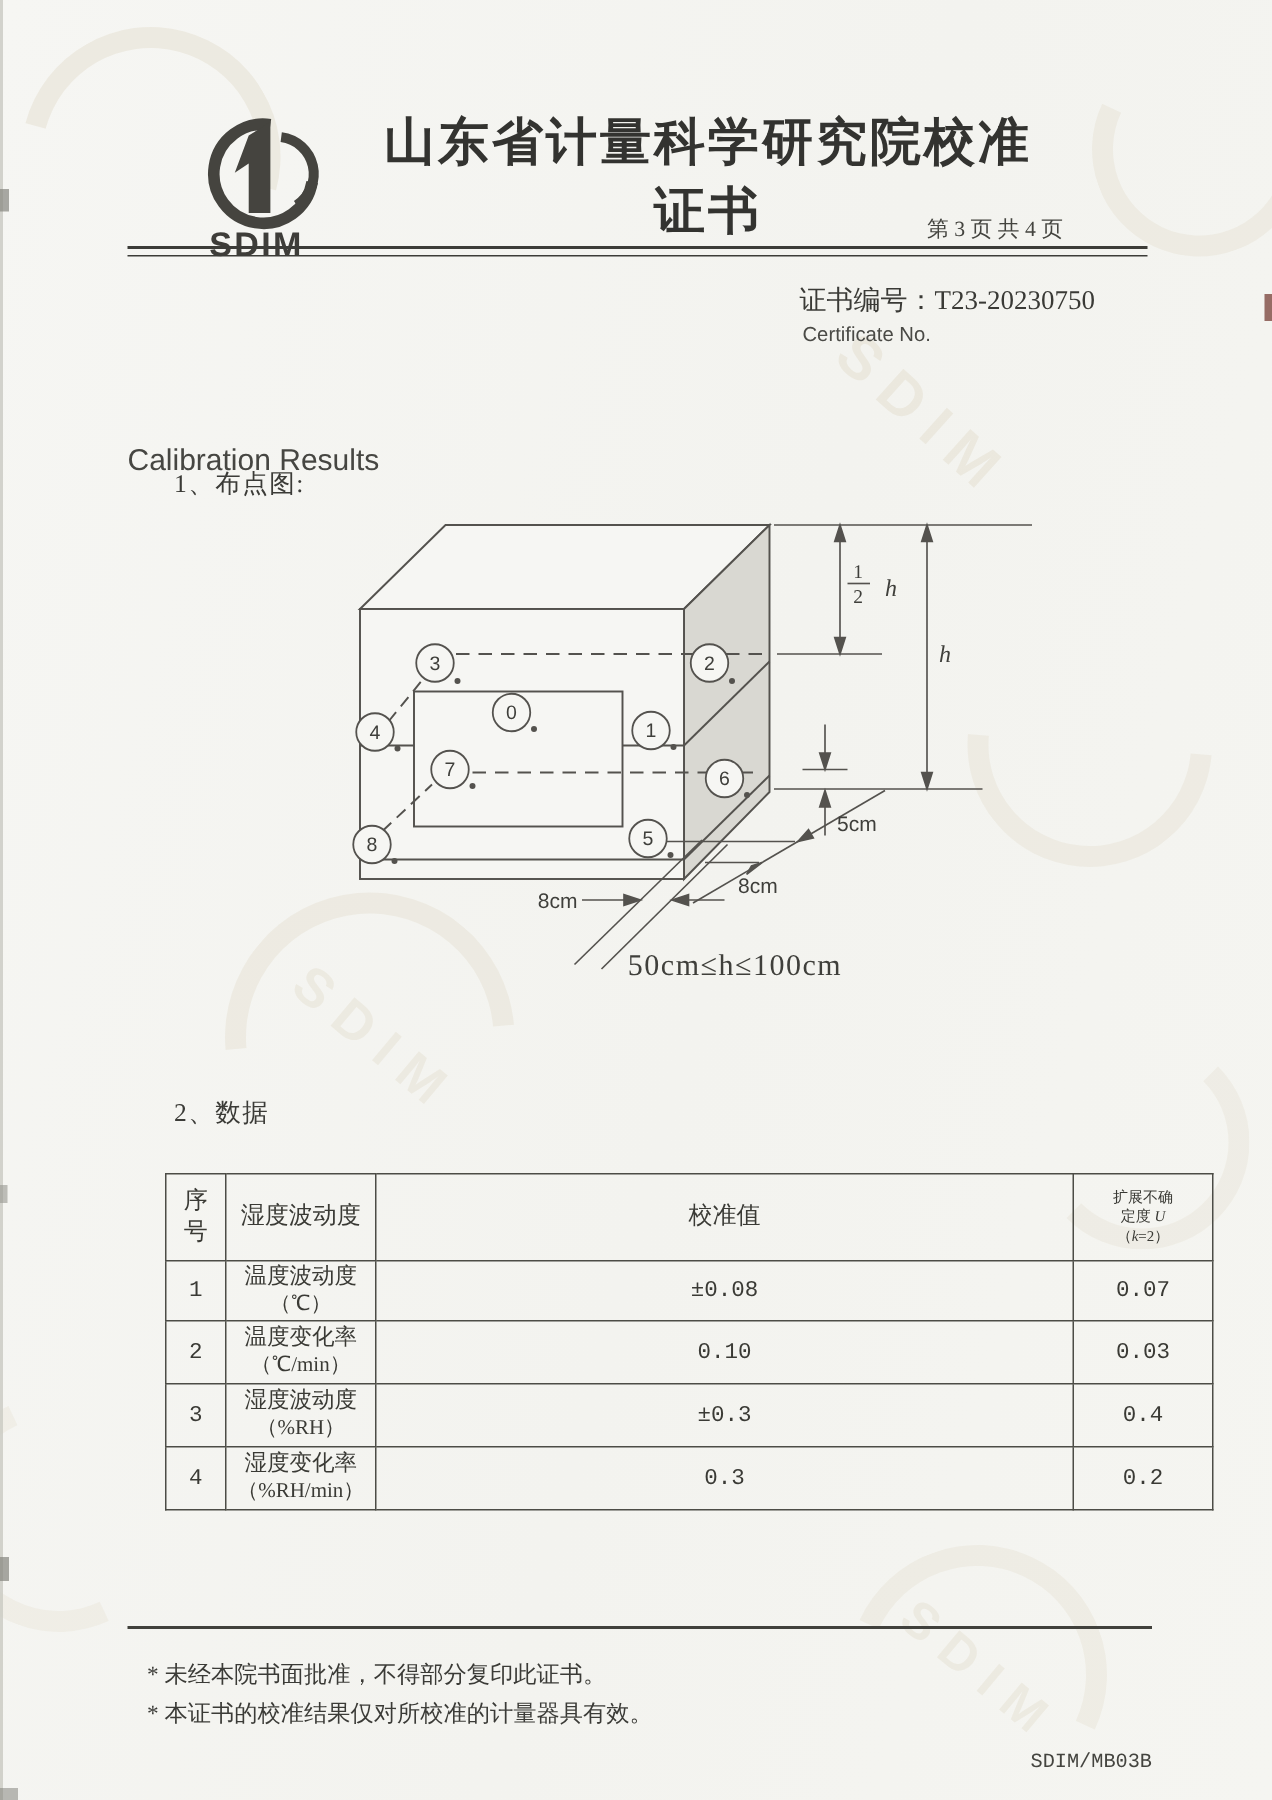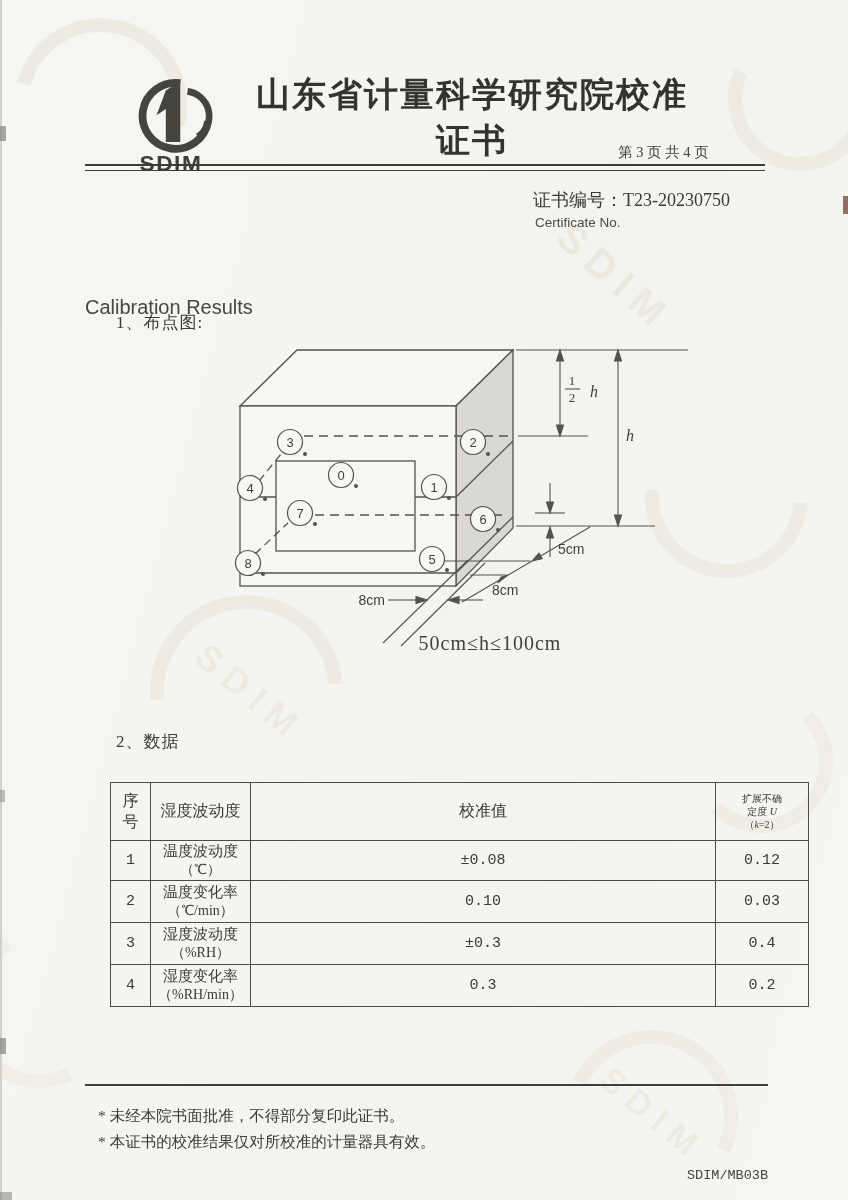--- a/index.html
+++ b/index.html
@@ -201,21 +201,21 @@
         <div><span>（</span><i class="sym">k</i><span>=2）</span></div>
       </td>
     </tr>
     <tr style="height:40px;">
       <td class="val">1</td>
       <td>
             <div class="item-l1">温度波动度</div>
             <div class="item-l2">（℃）</div>
           </td>
       <td class="val">±0.08</td>
-      <td class="val">0.12</td>
+      <td class="val">0.07</td>
     </tr>
     <tr style="height:42px;">
       <td class="val">2</td>
       <td>
             <div class="item-l1">温度变化率</div>
             <div class="item-l2">（℃/min）</div>
           </td>
       <td class="val">0.10</td>
       <td class="val">0.03</td>
     </tr>

